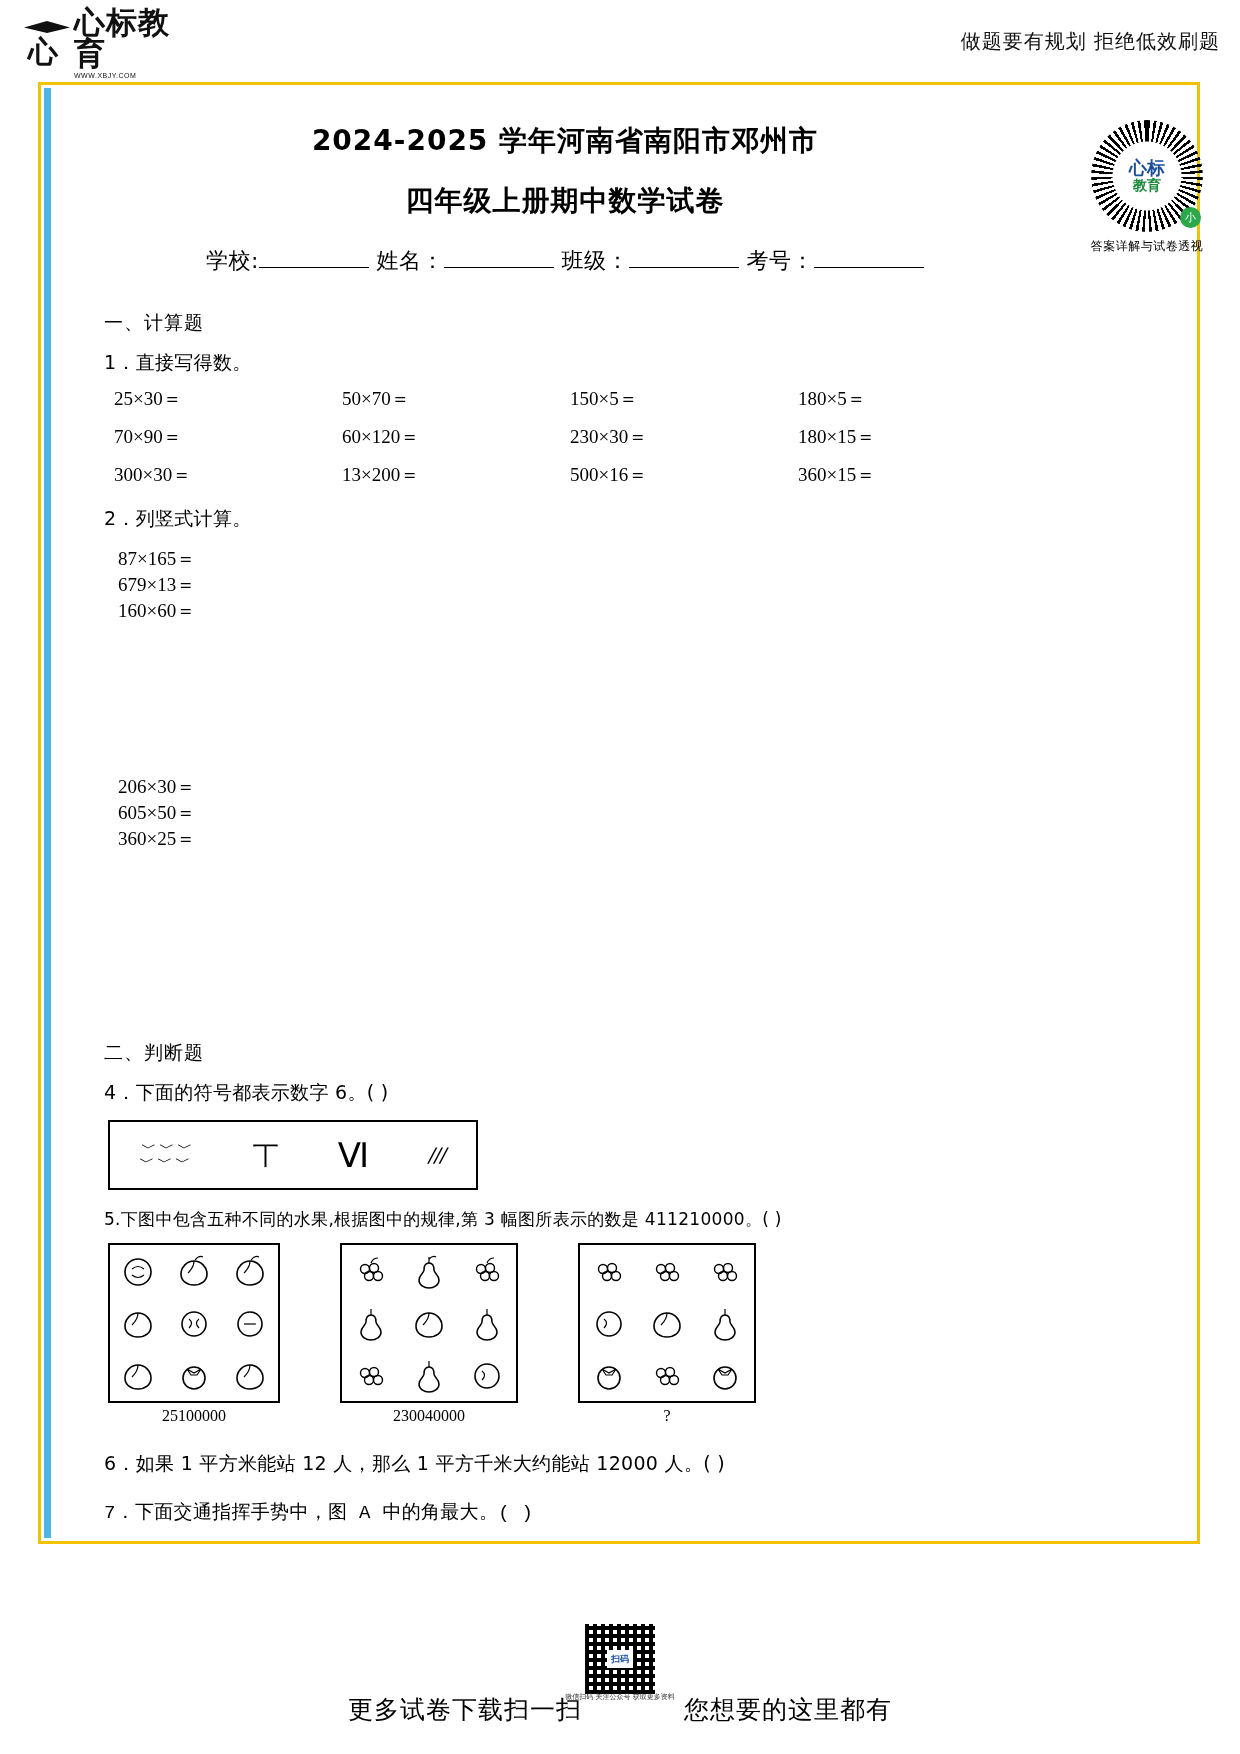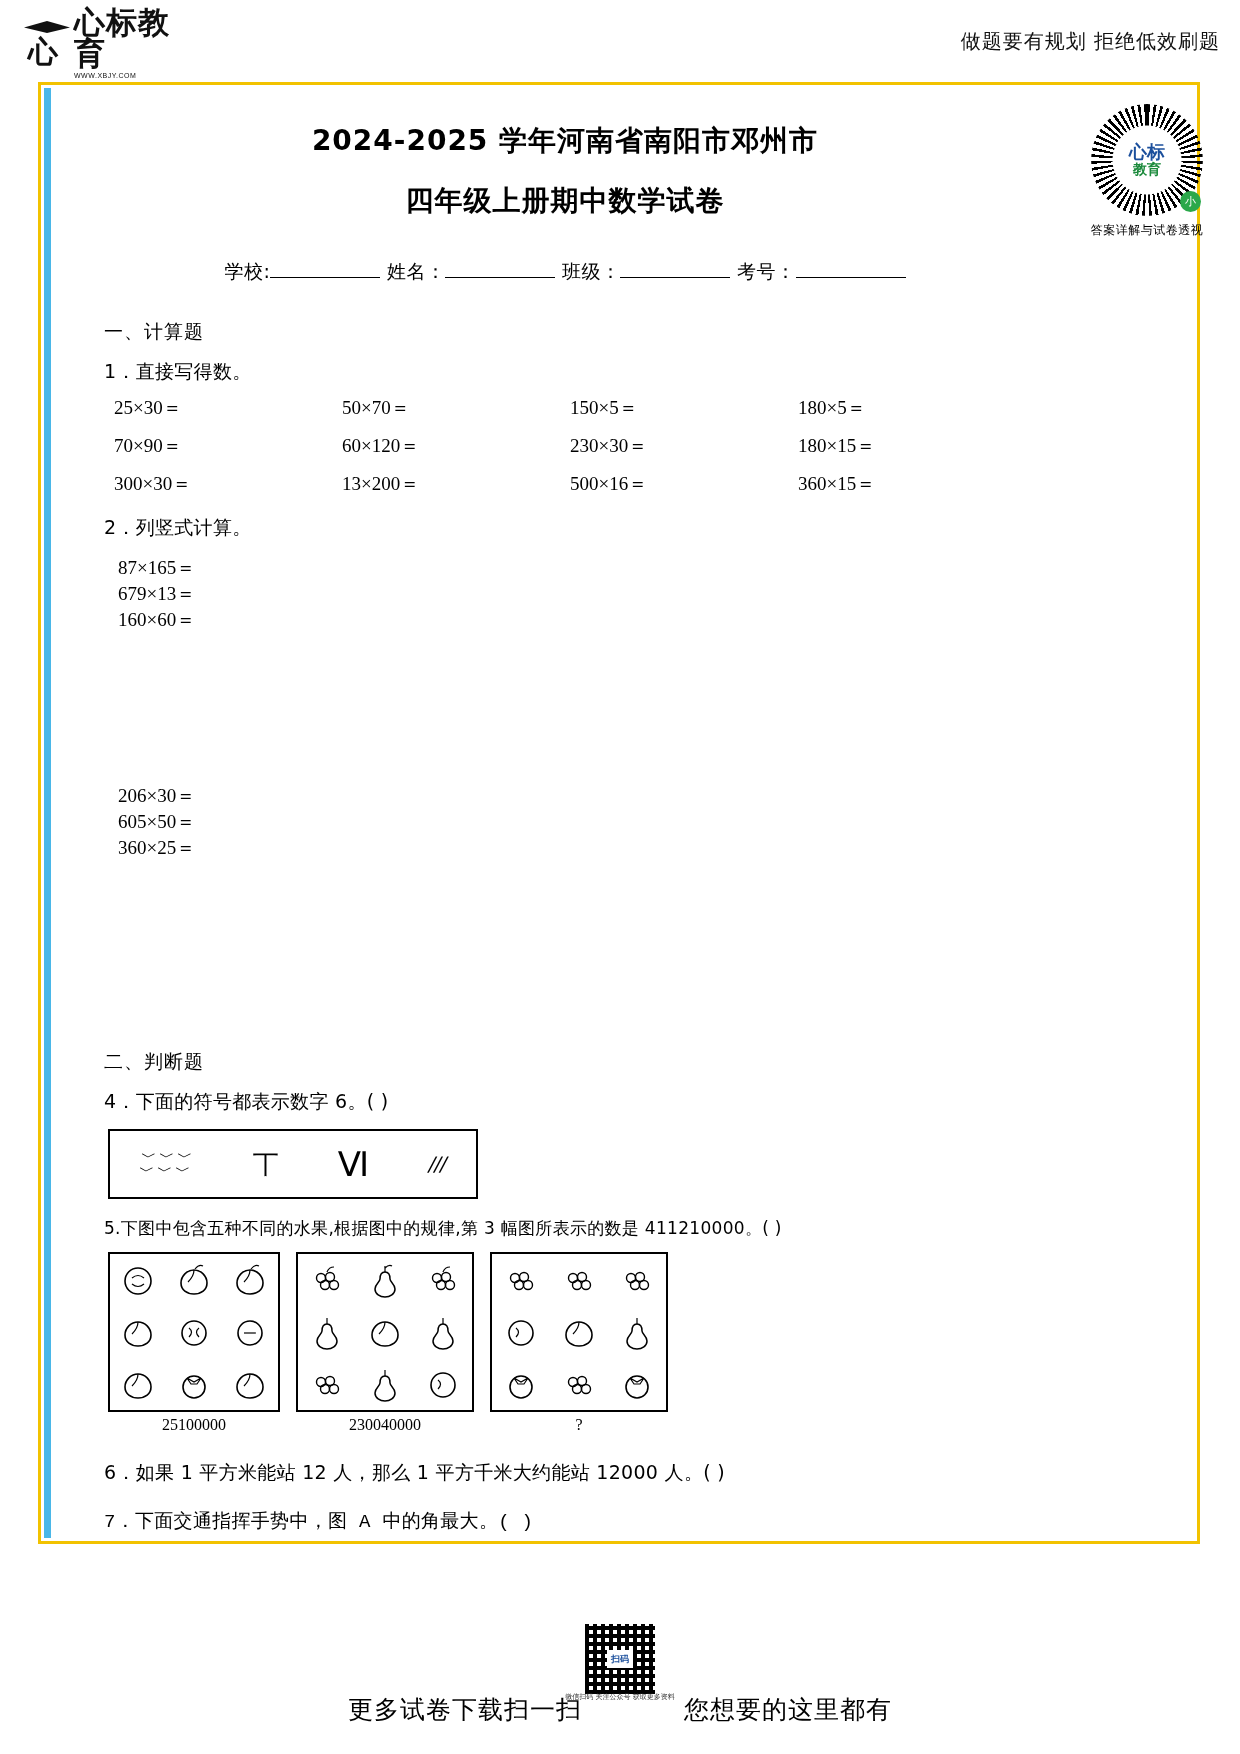--- a/index.html
+++ b/index.html
@@ -123,38 +123,38 @@
     font-family: "DejaVu Sans", sans-serif;
     font-weight: bold;
     font-size: 28px;
     letter-spacing: 1px;
     margin-top: 22px;
     color: #000;
     padding-right: 120px;
   }
   .fill-line {
     text-align: center;
-    font-size: 19px;
-    margin-top: 39px;
+    font-size: 22px;
+    margin-top: 26px;
     padding-right: 120px;
     font-family: "DejaVu Sans", sans-serif;
     letter-spacing: 0.5px;
   }
   .fill-line u {
     text-decoration: none;
     border-bottom: 1px solid #000;
     display: inline-block;
     width: 110px;
   }
 
   
   .qr-head {
     position: absolute;
     right: 34px;
-    top: 104px;
+    top: 120px;
     width: 118px;
     text-align: center;
   }
   .qr-art {
     width: 112px;
     height: 112px;
     position: relative;
     margin: 0 auto;
   }
   .qr-art .ring {
@@ -289,20 +289,21 @@
     font-size: 20px;
     letter-spacing: -1px;
     transform: skewX(-12deg);
   }
 
   
   .fruit-figure {
     margin: 12px 0 0 38px;
     display: flex;
     align-items: flex-start;
+    gap: 44px;
   }
   .fruit-panel {
     width: 172px;
     margin-right: 8px;
   }
   .fruit-panel .frame {
     border: 2px solid #000;
     height: 160px;
     box-sizing: border-box;
     display: grid;

